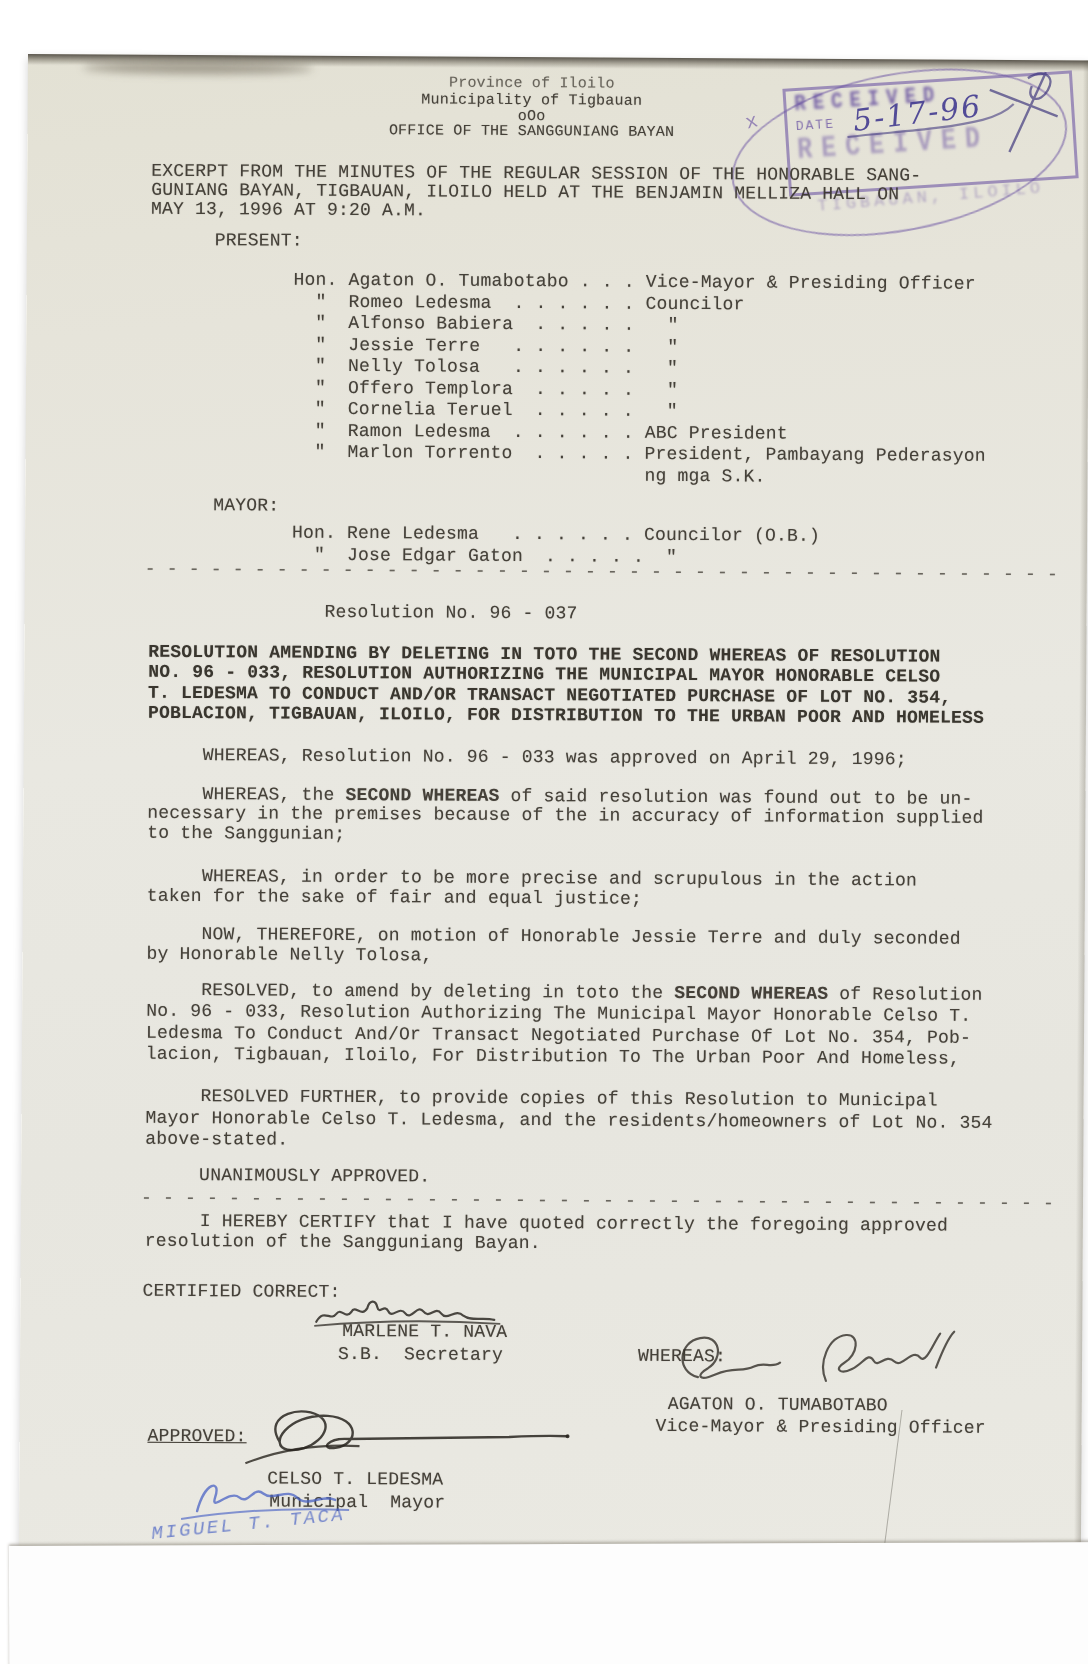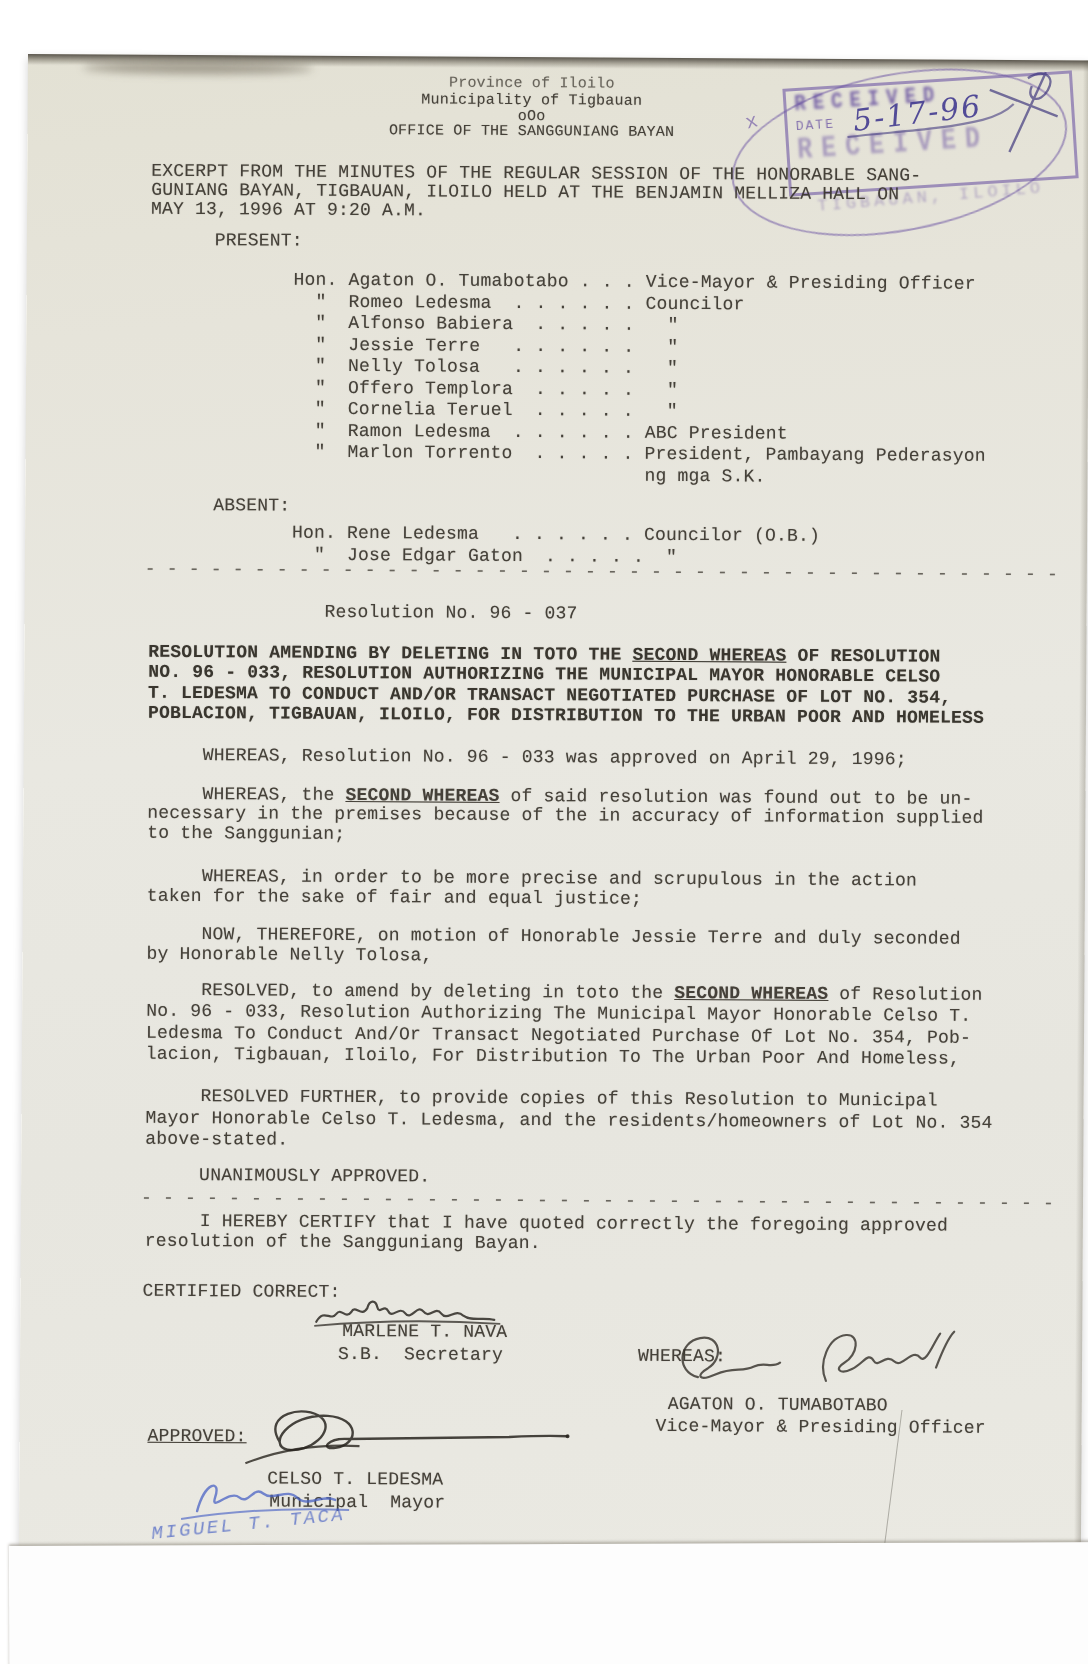--- a/index.html
+++ b/index.html
@@ -24,21 +24,21 @@
     box-shadow:0 -2px 3px rgba(110,105,92,0.45); }
   .crease { position:absolute; left:872px; top:1350px; width:1px; height:160px;
     background:rgba(60,58,50,0.35); transform:rotate(7deg); }
 
   .tw { position:absolute; white-space:pre; font-size:18px; line-height:19px;
         color:rgba(58,53,45,0.90); text-shadow:0 0 1px rgba(58,53,45,0.38);
         letter-spacing:0.2px; }
   .faded  { opacity:0.78; }
   .boldtw { font-weight:700; color:rgba(48,44,37,0.92); }
   .hdr { font-size:15px; line-height:16px; }
-  .u { text-decoration:underline; }
+  .u { }
 
   
   .stamp { position:absolute; left:640px; top:0px; width:440px; height:220px; color:#6d55a4; }
   .stamp-oval { position:absolute; left:62px; top:14px; width:340px; height:158px;
     border:2.5px solid rgba(109,85,164,0.55); border-radius:50%;
     transform:rotate(-11deg); filter:blur(0.5px); }
   .stamp-box { position:absolute; left:118px; top:20px; width:290px; height:108px;
     border:3px solid rgba(109,85,164,0.60); transform:rotate(-4deg);
     padding:2px 8px; filter:blur(0.4px); }
   .stamp-box-top { font-weight:700; font-size:19px; letter-spacing:7px; white-space:pre;
@@ -102,21 +102,21 @@
   "  Romeo Ledesma  . . . . . . Councilor
   "  Alfonso Babiera  . . . . .   "
   "  Jessie Terre   . . . . . .   "
   "  Nelly Tolosa   . . . . . .   "
   "  Offero Templora  . . . . .   "
   "  Cornelia Teruel  . . . . .   "
   "  Ramon Ledesma  . . . . . . ABC President
   "  Marlon Torrento  . . . . . President, Pambayang Pederasyon
                                 ng mga S.K.</div>
 
-  <div class="tw" style="left:188px; top:441px;">ABSENT:</div>
+  <div class="tw" style="left:188px; top:441px;">MAYOR:</div>
   <div class="tw" style="left:267px; top:466px; line-height:22px;">Hon. Rene Ledesma   . . . . . . Councilor (O.B.)
   "  Jose Edgar Gaton  . . . . .  "</div>
 
   <div class="tw faded" style="left:120px; top:505px;">- - - - - - - - - - - - - - - - - - - - - - - - - - - - - - - - - - - - - - - - - -</div>
 
   <div class="tw" style="left:300px; top:547px;">Resolution No. 96 - 037</div>
   <div class="tw boldtw" style="left:124px; top:587px; line-height:20.5px;"><span>RESOLUTION AMENDING BY DELETING IN TOTO THE </span><span class="u">SECOND WHEREAS</span><span> OF RESOLUTION</span></div>
   <div class="tw boldtw" style="left:124px; top:607px; line-height:20.5px;">NO. 96 - 033, RESOLUTION AUTHORIZING THE MUNICIPAL MAYOR HONORABLE CELSO
 T. LEDESMA TO CONDUCT AND/OR TRANSACT NEGOTIATED PURCHASE OF LOT NO. 354,
 POBLACION, TIGBAUAN, ILOILO, FOR DISTRIBUTION TO THE URBAN POOR AND HOMELESS</div>

